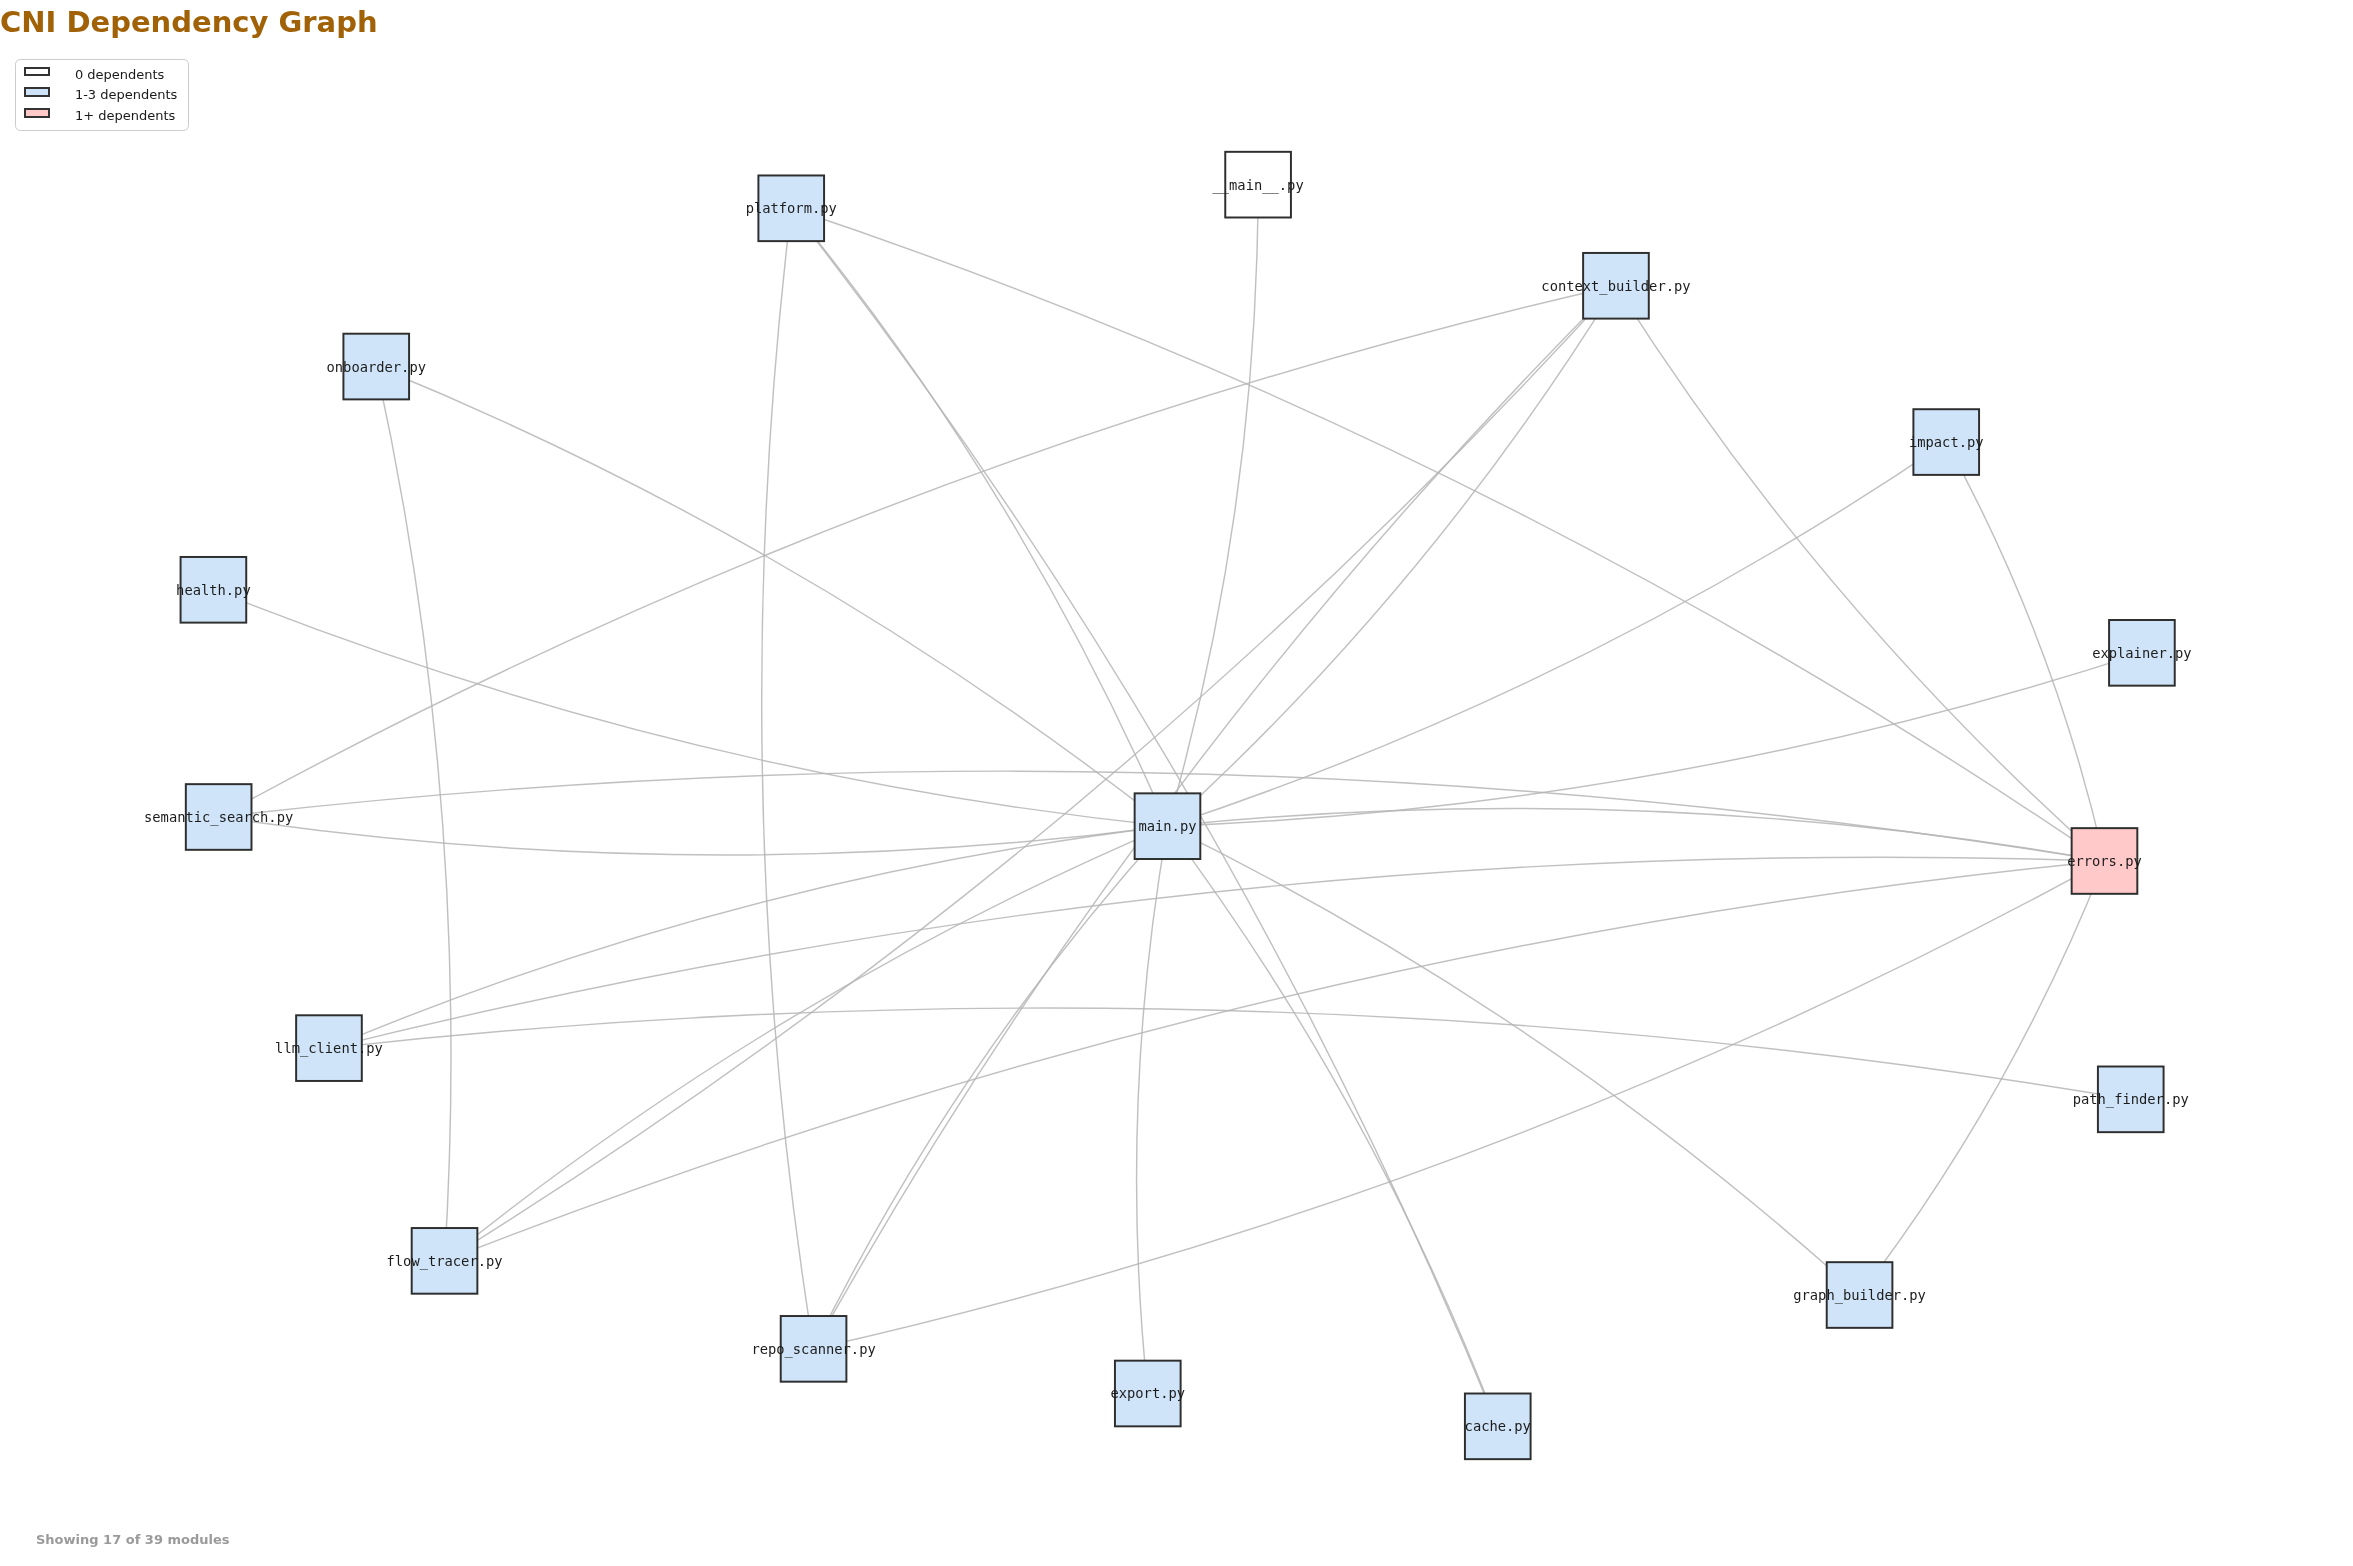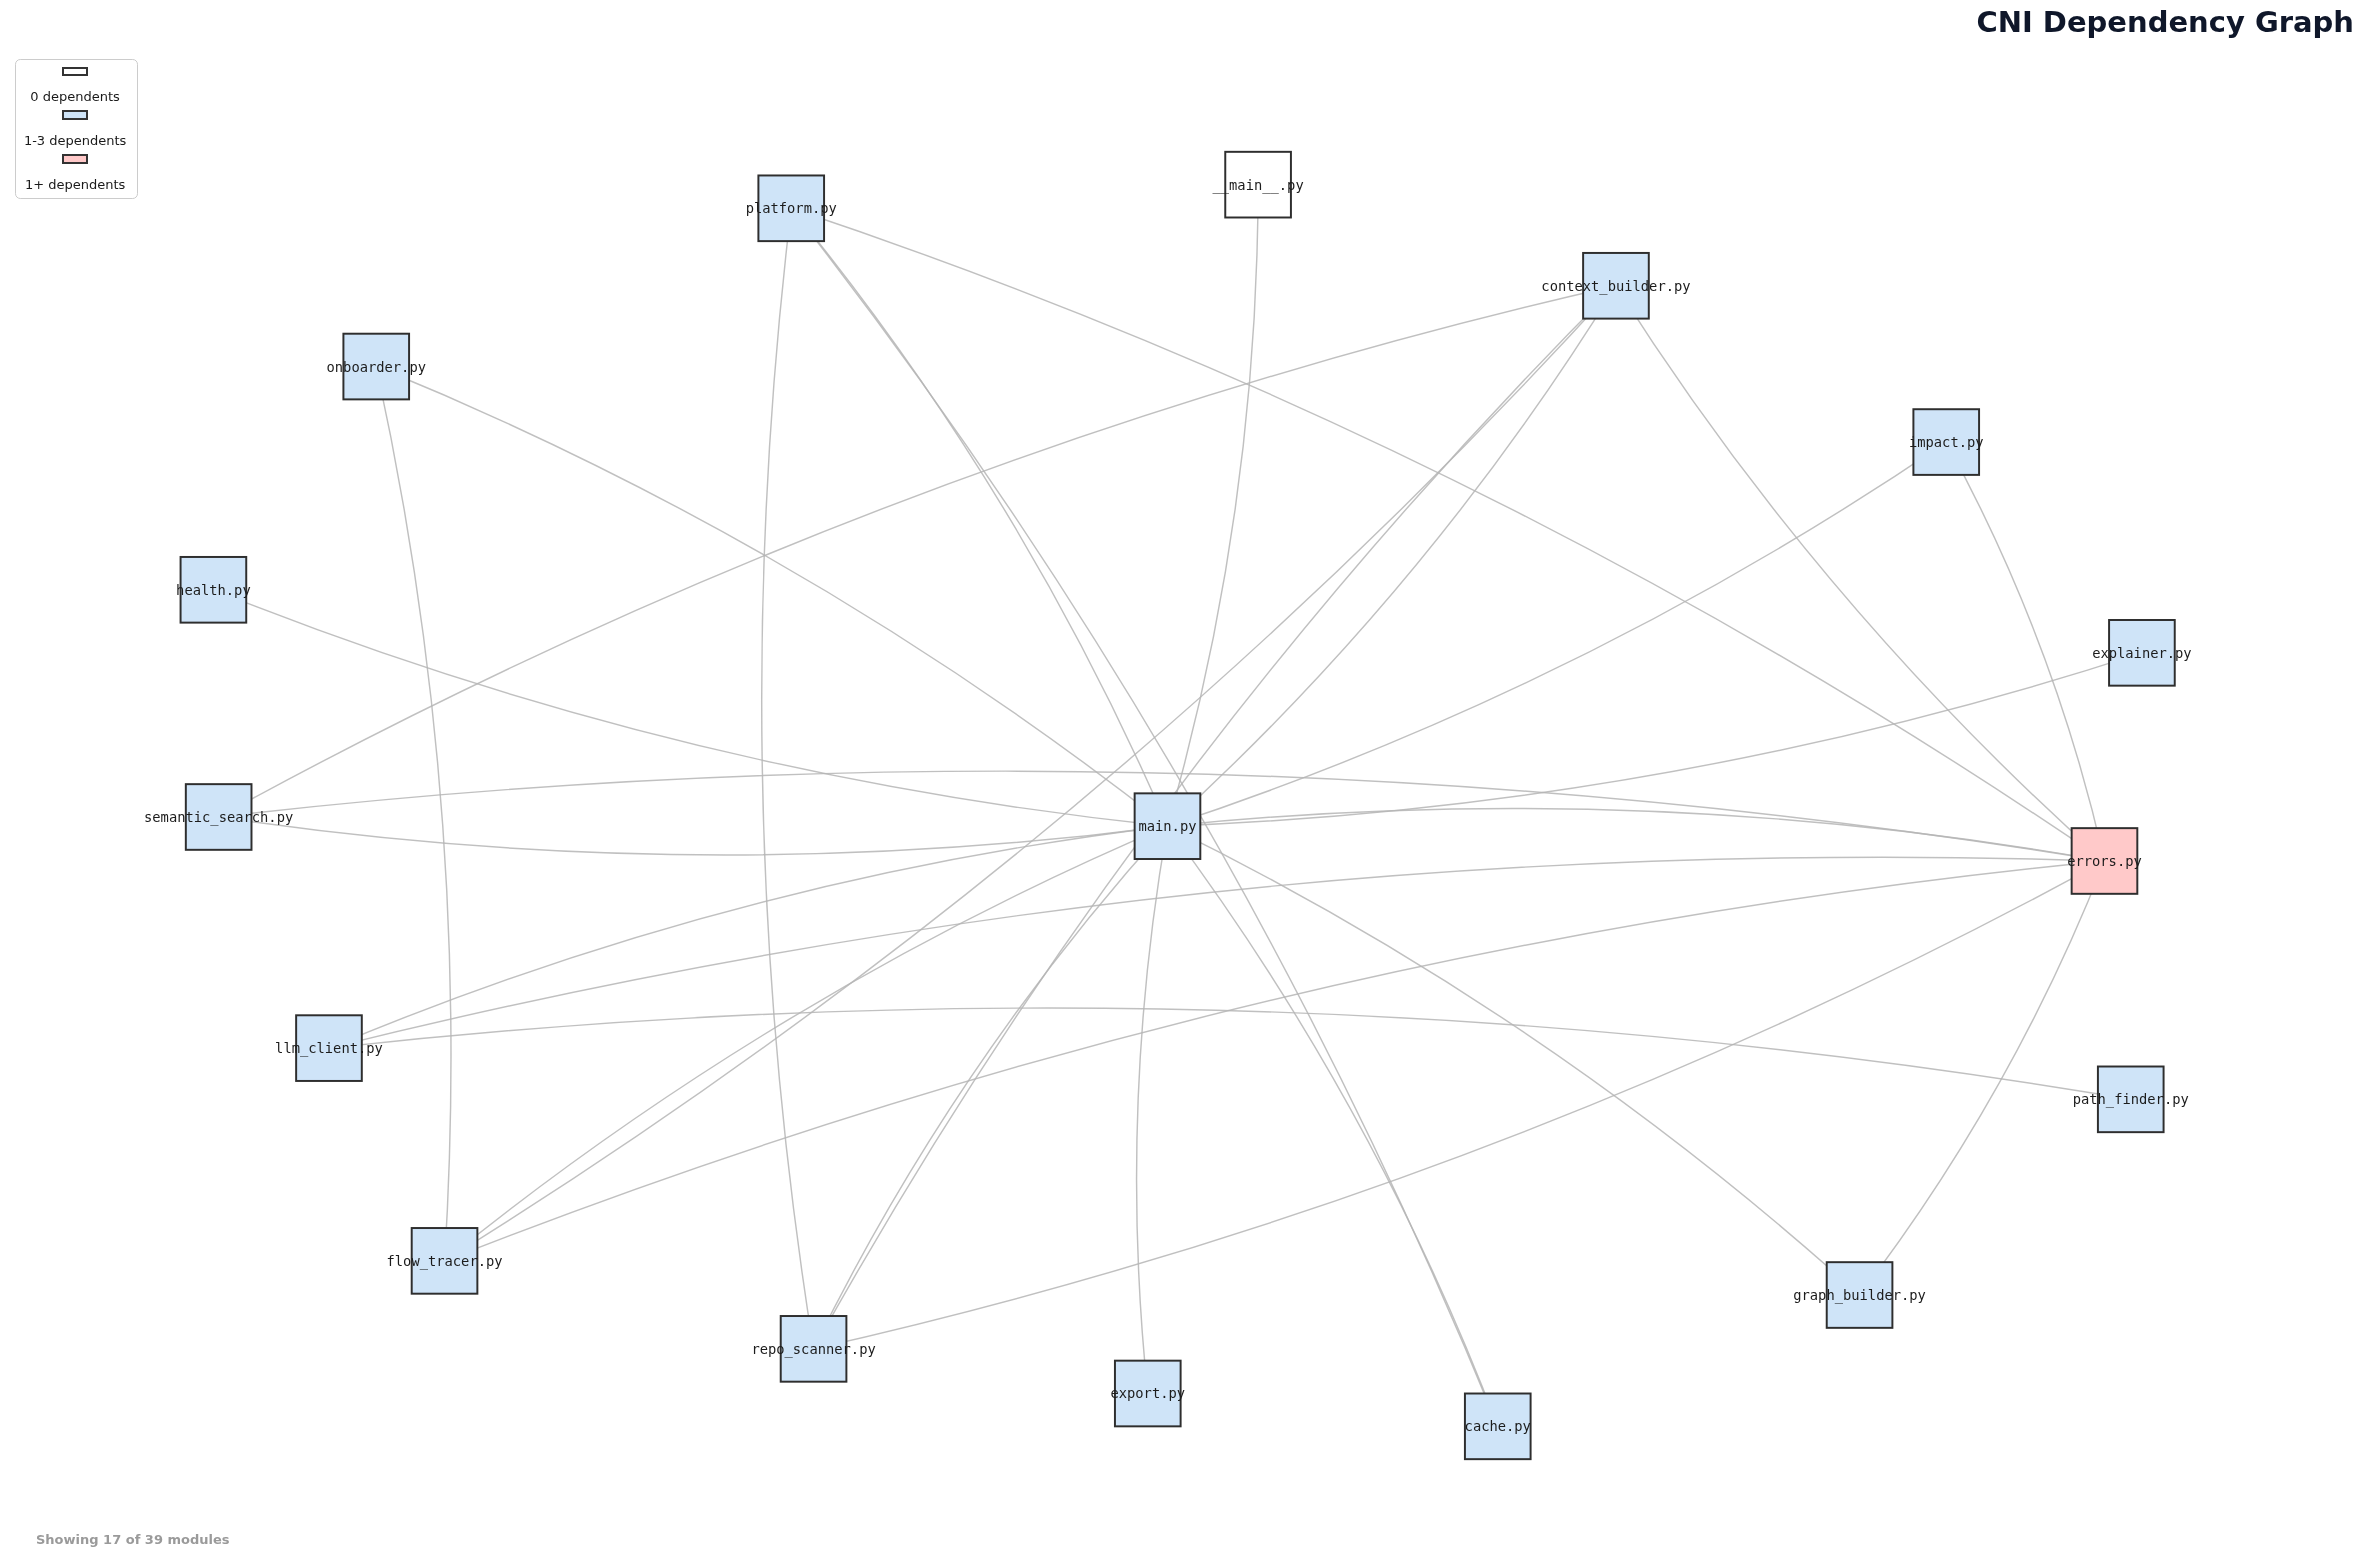--- a/index.html
+++ b/index.html
@@ -18,43 +18,41 @@
   #graph-svg {
     position: absolute;
     left: 0;
     top: 0;
   }
   #title {
     position: absolute;
     top: 5.3px;
     left: 0;
     width: 100%;
-    text-align: right;
+    text-align: left;
     font-size: 29px;
     font-weight: bold;
-    color: #0f172a;
+    color: #a16207;
     letter-spacing: 0px;
   }
   #legend {
     position: absolute;
     left: 15px;
     top: 59px;
     background: #ffffff;
     border: 1.3px solid #cccccc;
     border-radius: 5.3px;
     padding: 6.6px 10.5px 6.6px 7.9px;
     display: flex;
     flex-direction: column;
     gap: 5.9px;
   }
   .legend-row {
     display: flex;
-    align-items: center;
-    gap: 13px;
-    flex-direction: column;
+    gap: 25px;
   }
   .legend-swatch {
     width: 26px;
     height: 9.8px;
     border: 2px solid #333333;
     box-sizing: border-box;
     flex: 0 0 auto;
   }
   .legend-label {
     font-size: 13px;

